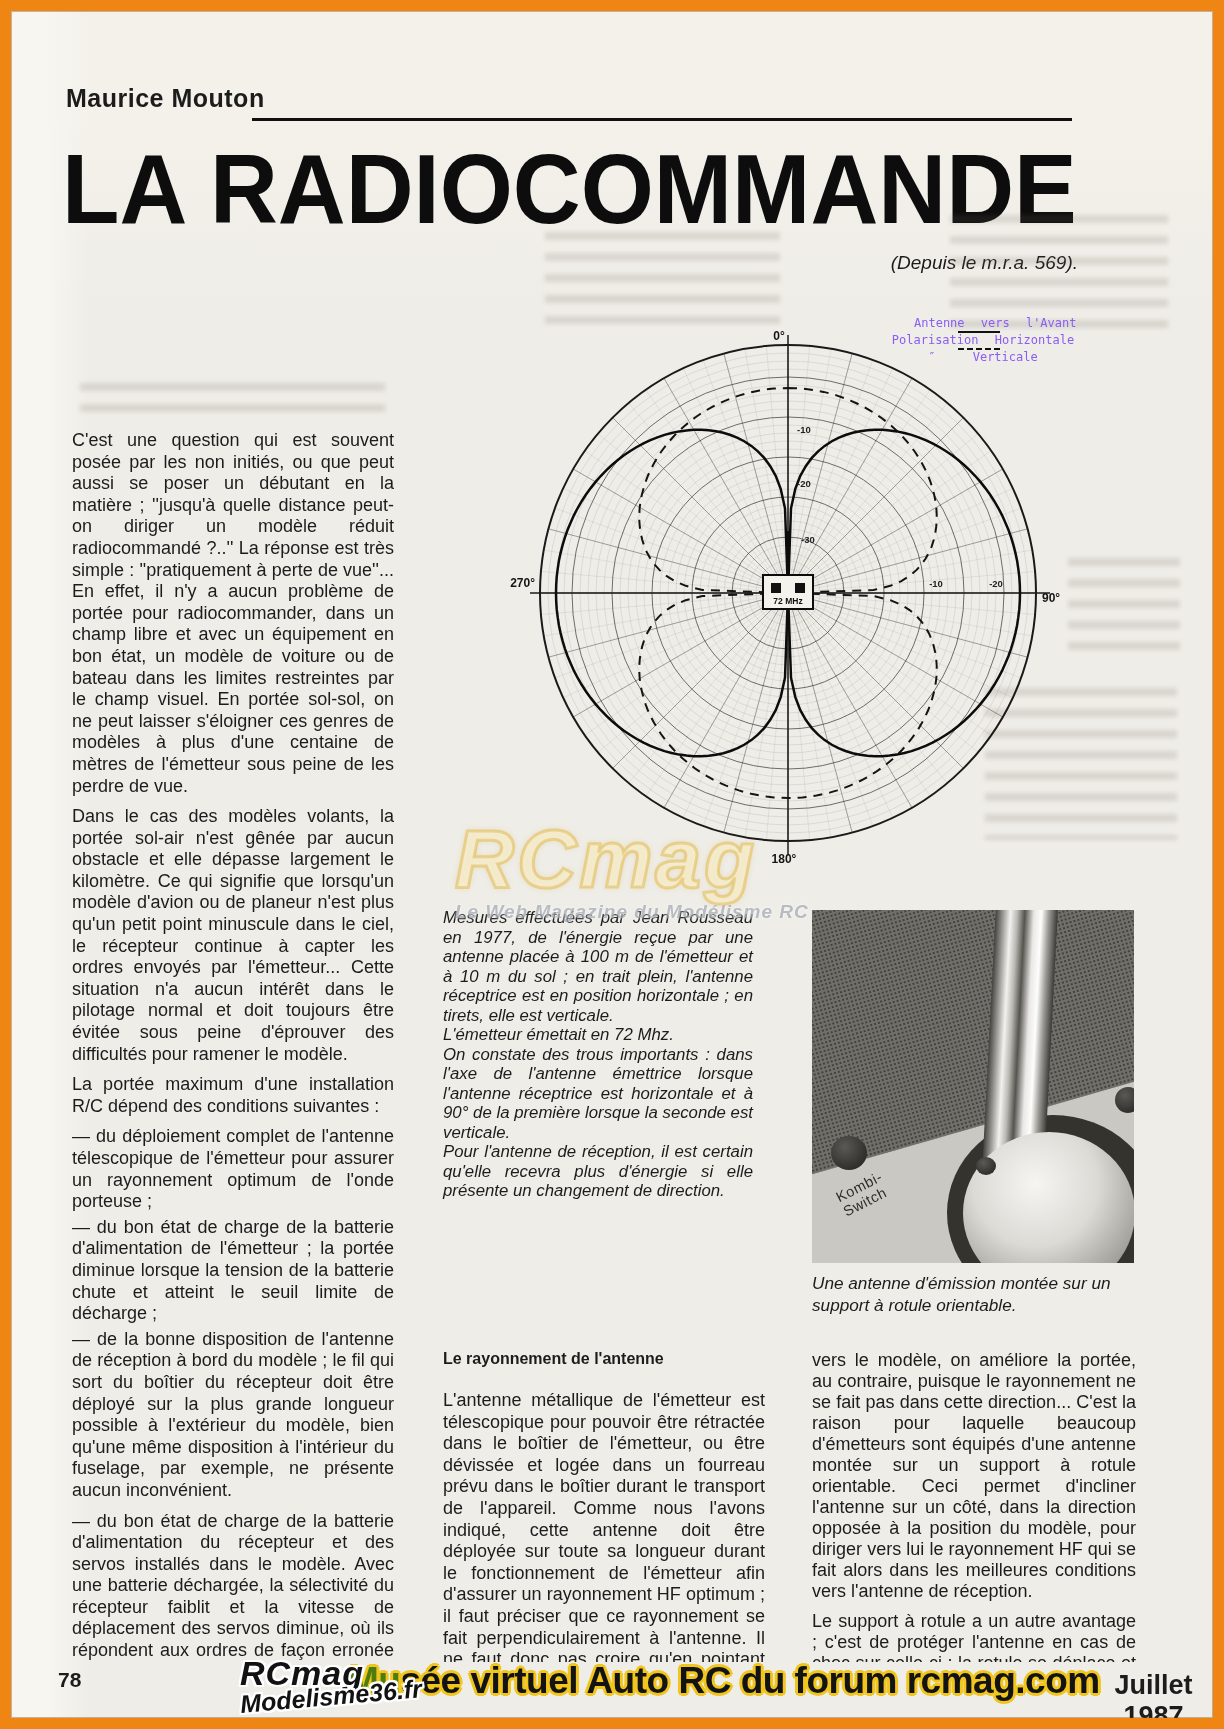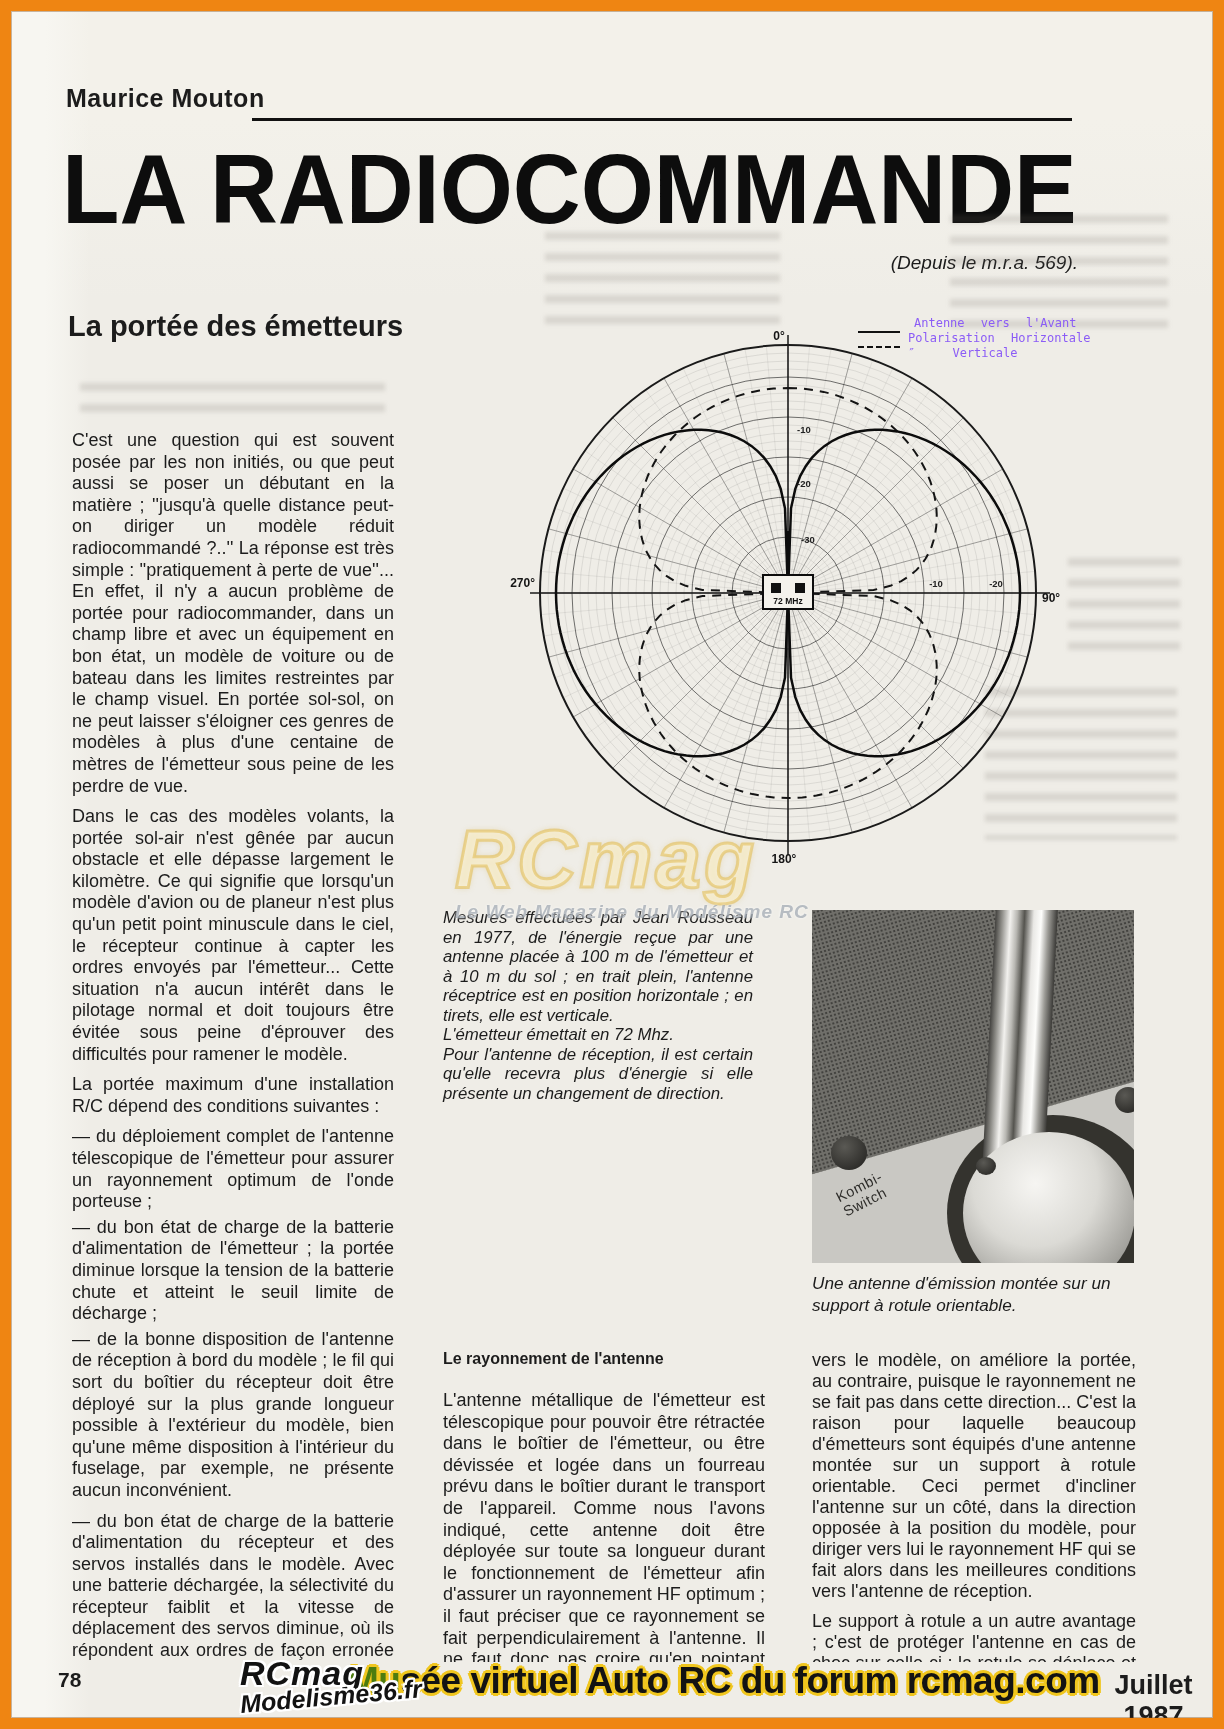--- a/index.html
+++ b/index.html
@@ -28,21 +28,21 @@
   .capt{position:absolute;left:443px;top:908px;width:310px;font-size:16.8px;line-height:19.5px;
         font-style:italic;text-align:justify;z-index:3;}
   .capt p{margin:0;}
   .photo-capt{position:absolute;left:812px;top:1272px;width:324px;font-size:17.2px;line-height:22px;
         font-style:italic;z-index:3;}
   
   .chart{position:absolute;left:508px;top:313px;z-index:2;}
   .legend{position:absolute;left:858px;top:316px;width:250px;z-index:3;
           font-family:"DejaVu Sans Mono",monospace;font-size:12px;line-height:15px;color:#8b5cf6;word-spacing:9px;}
   .legend .l1{padding-left:56px;}
-  .legend .row{display:flex;}
+  .legend .row{display:flex;align-items:center;flex-direction:column;}
   .legend .sample{display:inline-block;width:42px;border-top:2px solid #111;margin-right:8px;flex:none;}
   .legend .sample.dash{border-top-style:dashed;}
   .legend .sp-wide{word-spacing:30px;}
   
   .photo{position:absolute;left:812px;top:910px;width:322px;height:353px;overflow:hidden;background:#c9c8c3;z-index:2;}
   .photo .dark{position:absolute;left:-18%;top:-34%;width:150%;height:92%;transform:rotate(-16deg);
       background-color:#706f6a;
       background-image:radial-gradient(rgba(35,35,33,.6) 1px,transparent 1.4px);background-size:4px 4px;}
   .photo .rod{position:absolute;left:55%;top:-3%;width:62px;height:80%;transform:rotate(3deg);border-radius:2px;
       background:linear-gradient(90deg,#43423f 0%,#8b8a85 10%,#f2f1ee 24%,#b9b8b3 35%,#55544f 47%,#e9e8e5 62%,#fdfdfb 74%,#9b9a95 86%,#3b3a37 100%);}
@@ -83,21 +83,20 @@
   <div class="ghost" style="left:545px;top:232px;width:235px;height:100px;"></div>
   <div class="ghost" style="left:950px;top:215px;width:218px;height:120px;"></div>
   <div class="ghost" style="left:80px;top:383px;width:305px;height:42px;"></div>
   <div class="ghost" style="left:1068px;top:558px;width:112px;height:98px;"></div>
   <div class="ghost" style="left:985px;top:688px;width:192px;height:152px;"></div>
 
   <div class="author">Maurice Mouton</div>
   <div class="rule"></div>
   <div class="title">LA RADIOCOMMANDE</div>
   <div class="subtitle">(Depuis le m.r.a. 569).</div>
-  <div class="h1">La portée des émetteurs</div>
 
   <div class="col c1">
     <p>C'est une question qui est souvent posée par les non initiés, ou que peut aussi se poser un débutant en la matière ; ''jusqu'à quelle distance peut-on diriger un modèle réduit radiocommandé ?..'' La réponse est très simple : ''pratiquement à perte de vue''... En effet, il n'y a aucun problème de portée pour radiocommander, dans un champ libre et avec un équipement en bon état, un modèle de voiture ou de bateau dans les limites restreintes par le champ visuel. En portée sol-sol, on ne peut laisser s'éloigner ces genres de modèles à plus d'une centaine de mètres de l'émetteur sous peine de les perdre de vue.</p>
     <p>Dans le cas des modèles volants, la portée sol-air n'est gênée par aucun obstacle et elle dépasse largement le kilomètre. Ce qui signifie que lorsqu'un modèle d'avion ou de planeur n'est plus qu'un petit point minuscule dans le ciel, le récepteur continue à capter les ordres envoyés par l'émetteur... Cette situation n'a aucun intérêt dans le pilotage normal et doit toujours être évitée sous peine d'éprouver des difficultés pour ramener le modèle.</p>
     <p>La portée maximum d'une installation R/C dépend des conditions suivantes :</p>
     <p class="item">— du déploiement complet de l'antenne télescopique de l'émetteur pour assurer un rayonnement optimum de l'onde porteuse ;</p>
     <p class="item">— du bon état de charge de la batterie d'alimentation de l'émetteur ; la portée diminue lorsque la tension de la batterie chute et atteint le seuil limite de décharge ;</p>
     <p>— de la bonne disposition de l'antenne de réception à bord du modèle ; le fil qui sort du boîtier du récepteur doit être déployé sur la plus grande longueur possible à l'extérieur du modèle, bien qu'une même disposition à l'intérieur du fuselage, par exemple, ne présente aucun inconvénient.</p>
     <p>— du bon état de charge de la batterie d'alimentation du récepteur et des servos installés dans le modèle. Avec une batterie déchargée, la sélectivité du récepteur faiblit et la vitesse de déplacement des servos diminue, où ils répondent aux ordres de façon erronée ;</p>
     <p class="item">— de la situation géographique du lieu au-dessus duquel évolue le modèle : une colline, un bosquet, un rideau d'arbres, une construction, une ligne à haute tension, etc... peuvent réduire ou interrompre momentanément la portée, s'ils se trouvent entre le modèle et l'émetteur.</p>
@@ -245,20 +244,21 @@
     </div>
     <div class="row">
       <span class="sample dash"></span>
       <span class="sp-wide">″ Verticale</span>
     </div>
   </div>
 
   <div class="capt">
     <p>Mesures effectuées par Jean Rousseau en 1977, de l'énergie reçue par une antenne placée à 100 m de l'émetteur et à 10 m du sol ; en trait plein, l'antenne réceptrice est en position horizontale ; en tirets, elle est verticale.</p>
     <p>L'émetteur émettait en 72 Mhz.</p>
+    <p>On constate des trous importants : dans l'axe de l'antenne émettrice lorsque l'antenne réceptrice est horizontale et à 90° de la première lorsque la seconde est verticale.</p>
     <p>Pour l'antenne de réception, il est certain qu'elle recevra plus d'énergie si elle présente un changement de direction.</p>
   </div>
 
   <div class="photo">
     <div class="dark"></div>
     <div class="screw" style="left:6%;top:64%;width:36px;height:34px;"></div>
     <div class="socket"></div>
     <div class="rod"></div>
     <div class="ball"></div>
     <div class="screw" style="left:51%;top:70%;width:20px;height:18px;"></div>

